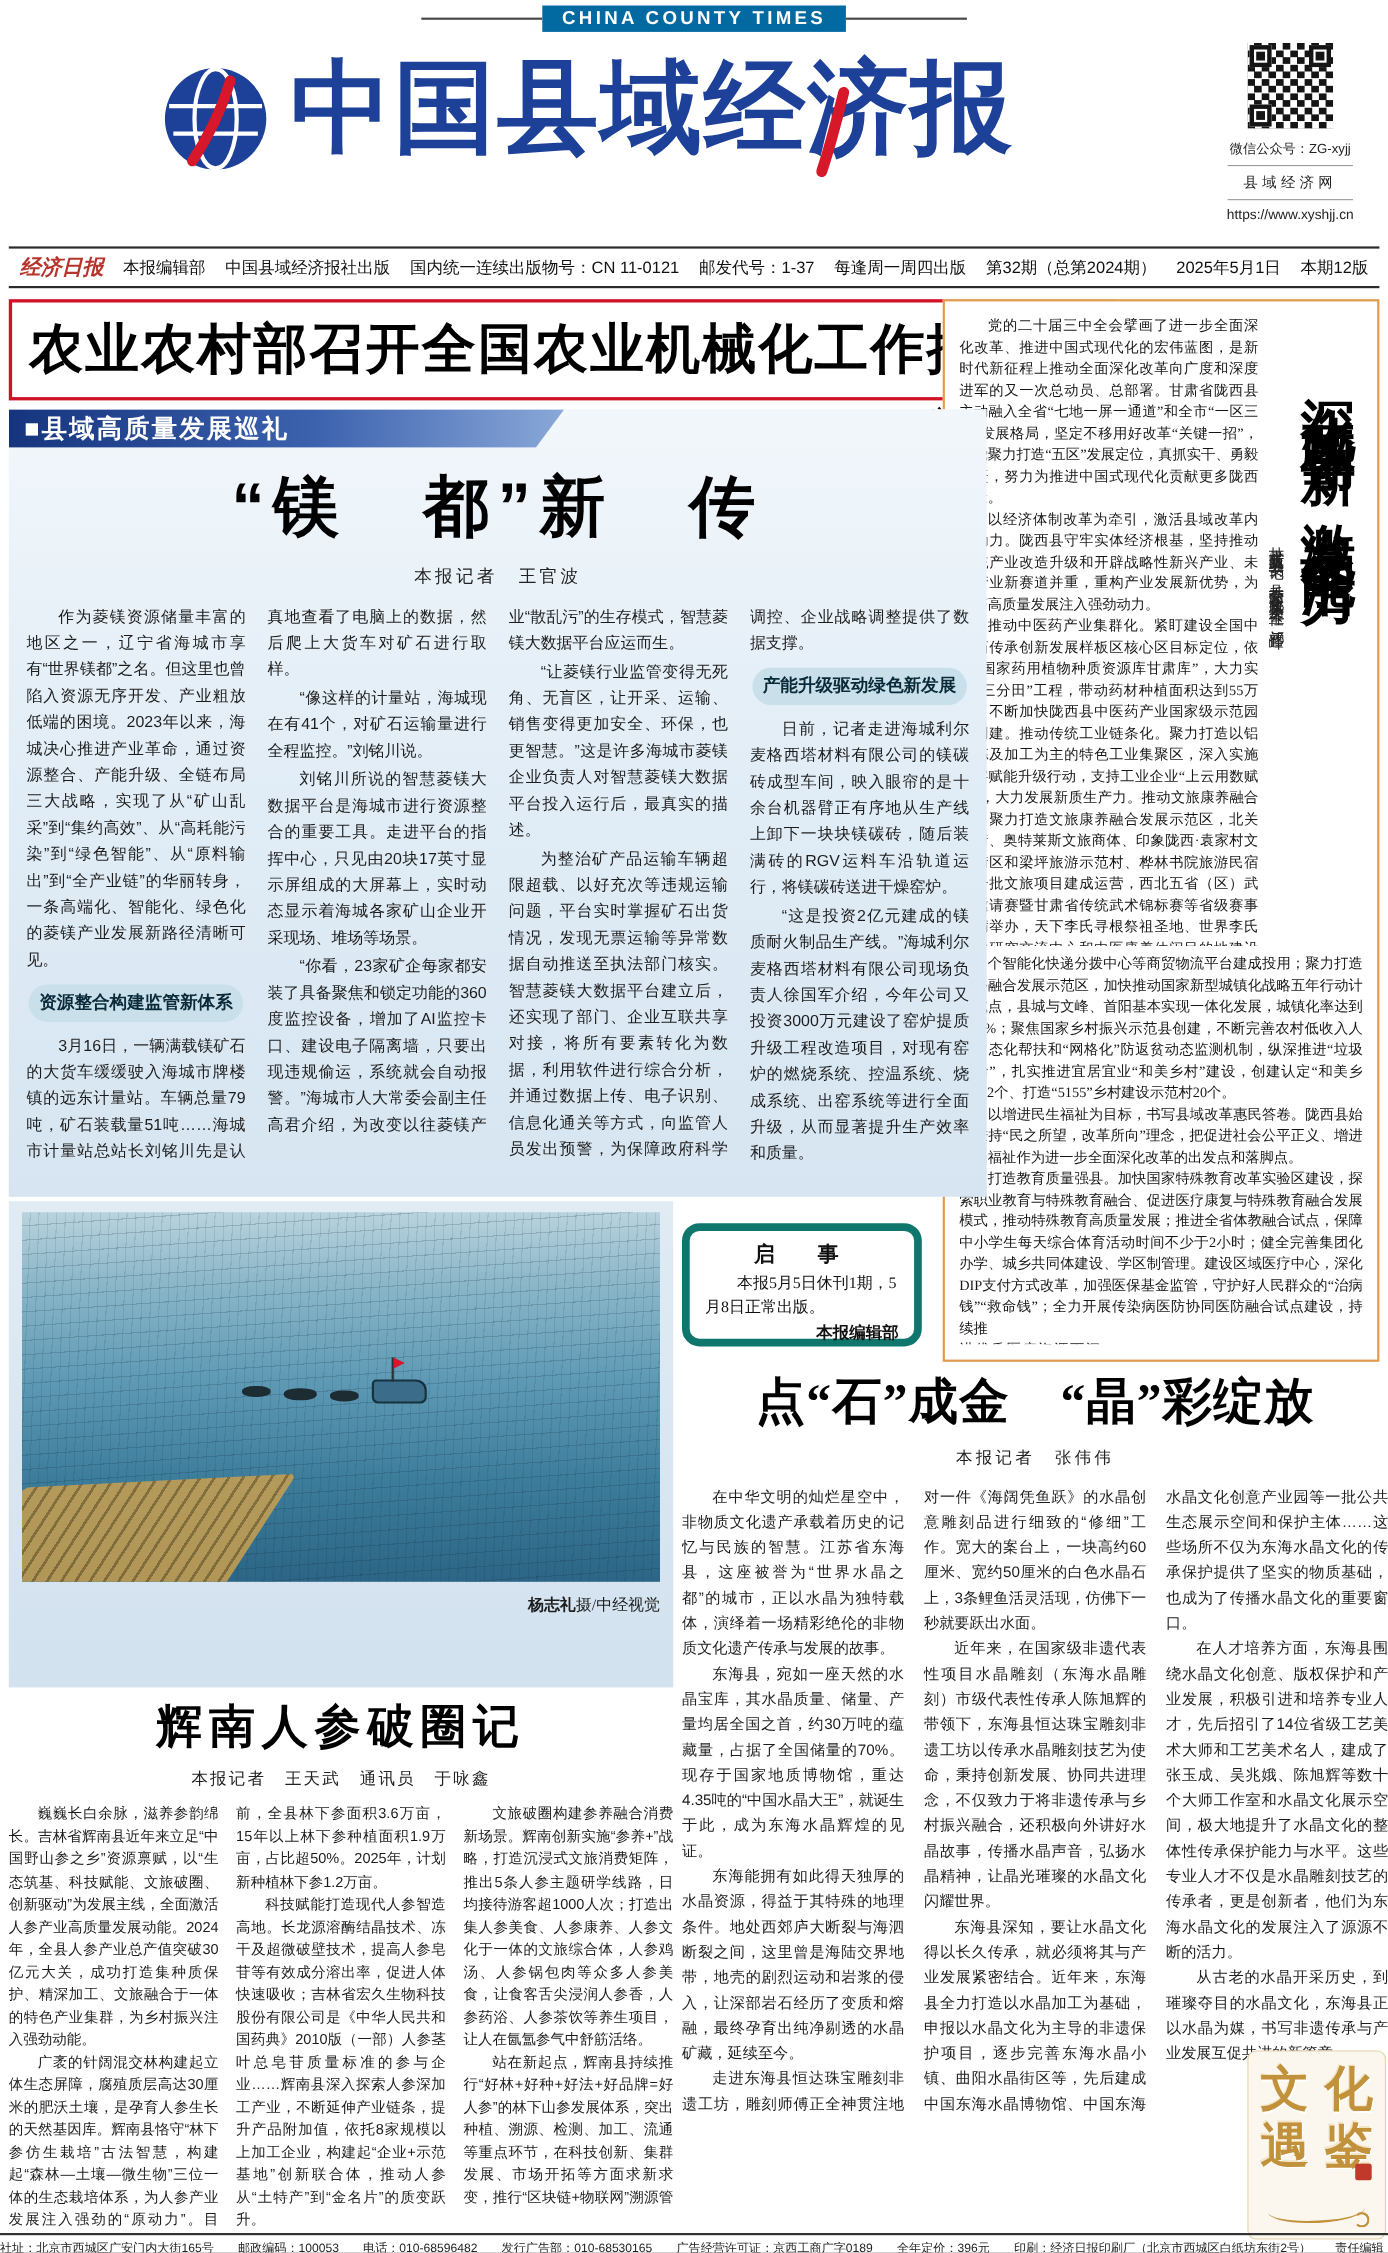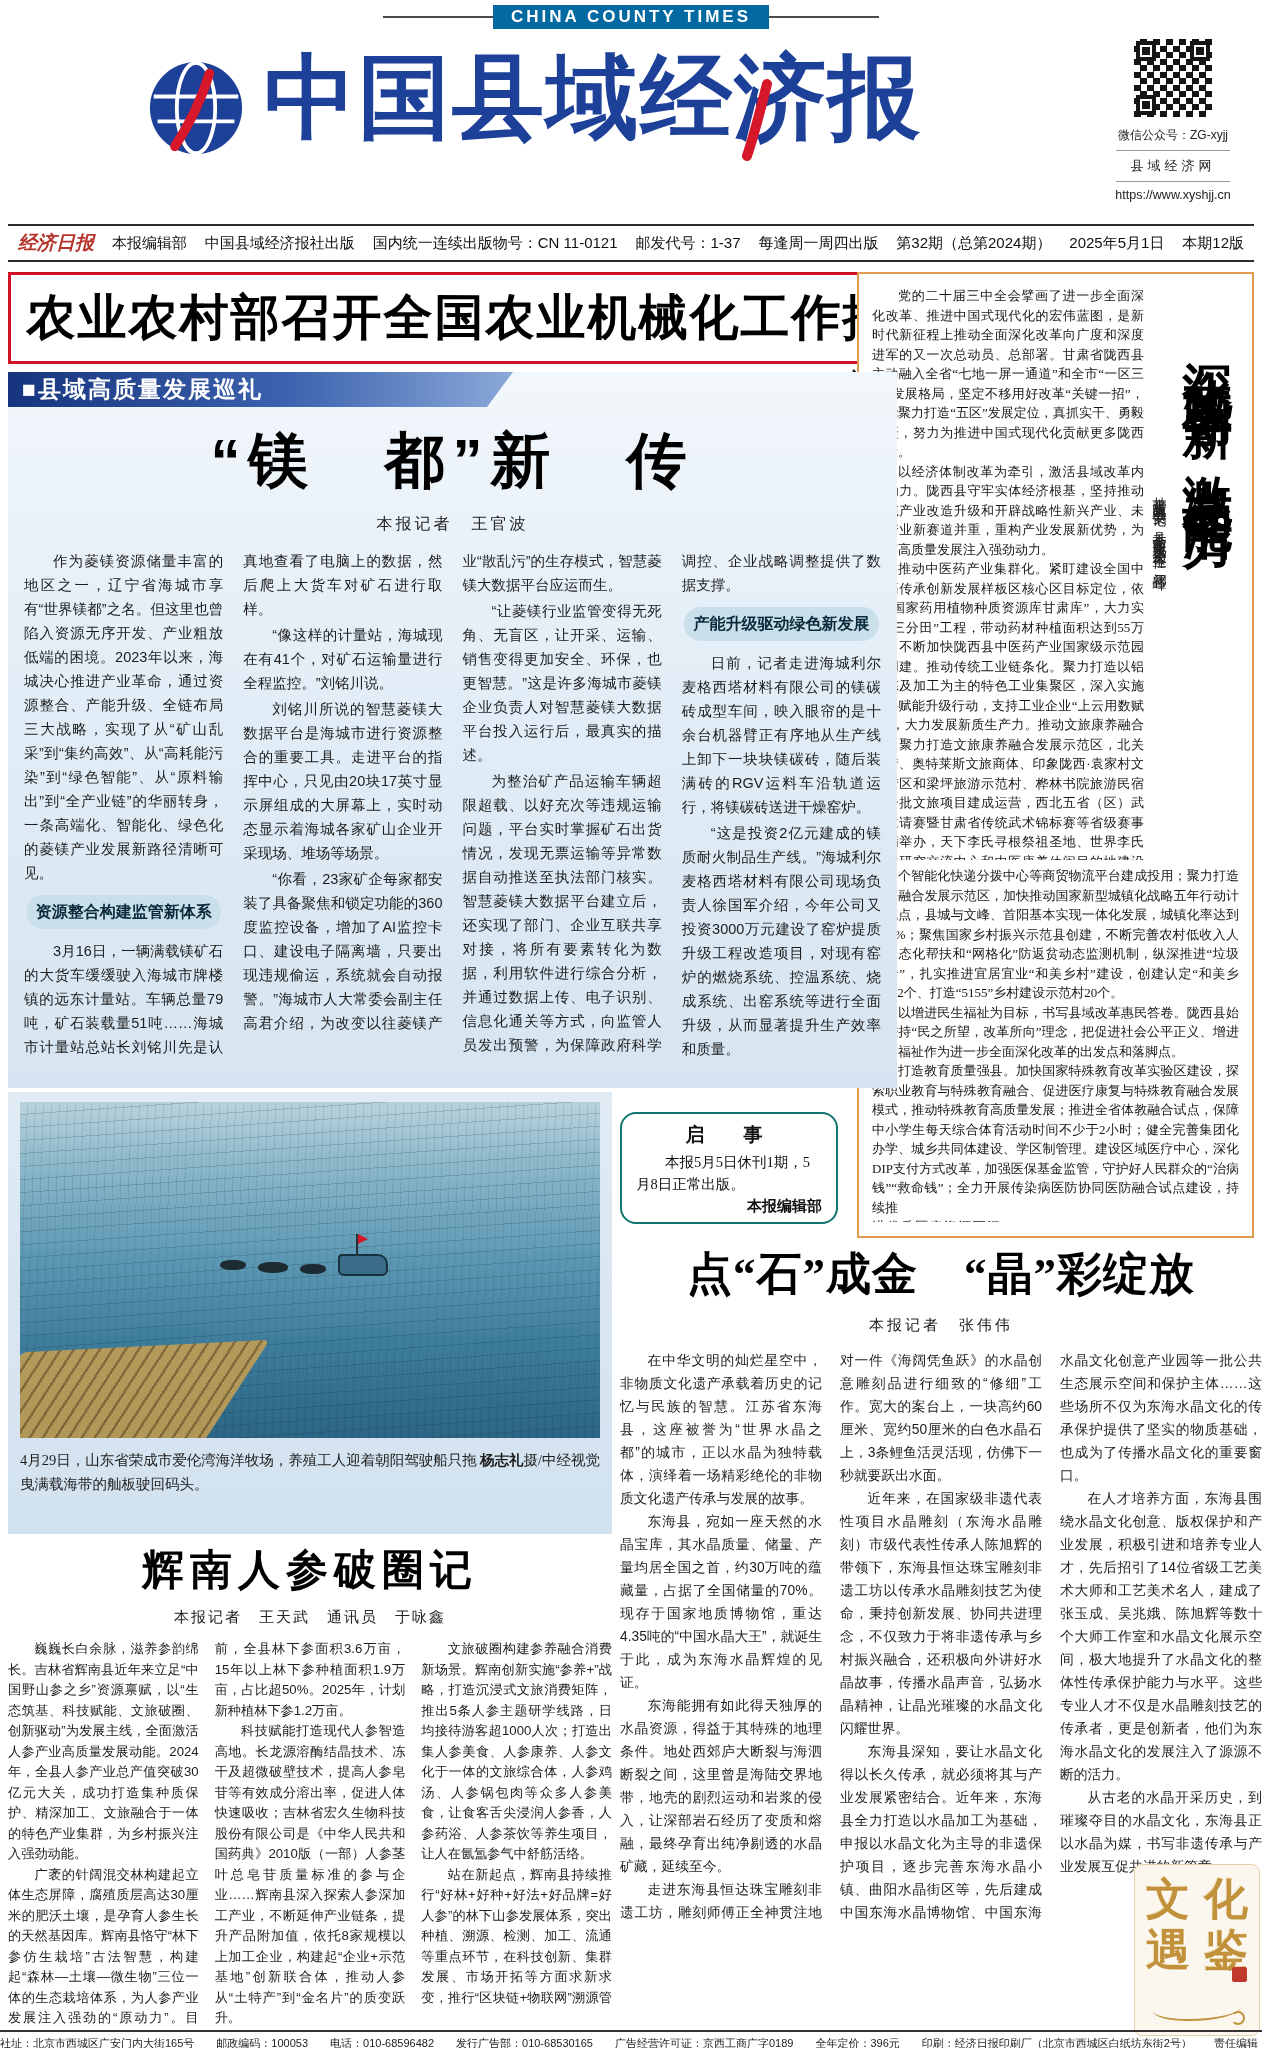--- a/index.html
+++ b/index.html
@@ -73,21 +73,21 @@
   .boat.b3{left:280px;top:162px;width:26px;height:10px;}
   .boat.main{left:318px;top:152px;width:46px;height:18px;background:#3b6d8a;border:2px solid #16323f;border-radius:4px 10px 6px 6px;}
   .flag{position:absolute;left:338px;top:132px;width:0;height:0;border-left:10px solid #d6182a;border-top:5px solid transparent;border-bottom:5px solid transparent;}
   .flag-pole{position:absolute;left:336px;top:132px;width:2px;height:22px;background:#25333a;}
   .caption{margin-top:10px;font-family:"Liberation Serif",serif;font-size:14.5px;line-height:24px;color:#1d1d1d;}
   .caption .cap-text{text-indent:2em;display:inline;}
   .credit{float:right;}
   .credit b{font-weight:bold;}
 
   
-  .notice{position:absolute;top:1112px;left:620px;width:218px;height:112px;border:2px solid #0f766e;
+  .notice{position:absolute;top:1112px;left:620px;width:218px;height:112px;border:7px solid #0f766e;
       border-radius:16px;background:#fff;padding:8px 14px;box-sizing:border-box;font-family:"Liberation Serif",serif;}
   .n-title{text-align:center;font-weight:bold;font-size:19px;letter-spacing:10px;}
   .n-body{font-size:14.5px;line-height:22px;margin-top:3px;text-indent:2em;}
   .n-sign{text-align:right;font-weight:bold;font-size:15px;margin-top:2px;font-family:"Liberation Sans",sans-serif;}
 
   
   .reform{position:absolute;top:272px;left:857px;width:397px;height:966px;border:2px solid #e39a4c;
       background:#fff;box-sizing:border-box;overflow:hidden;font-family:"Liberation Serif",serif;}
   .r-narrow{position:absolute;left:13px;top:12px;width:272px;height:574px;overflow:hidden;
       font-size:13px;line-height:19.5px;text-align:justify;color:#161616;}
@@ -244,21 +244,20 @@
     <div class="photo">
       <div class="boat b1"></div>
       <div class="boat b2"></div>
       <div class="boat b3"></div>
       <div class="boat main"></div>
       <div class="flag-pole"></div>
       <div class="flag"></div>
     </div>
     <div class="caption">
       <span class="credit"><b>杨志礼</b><span>摄/中经视觉</span></span>
-      <span class="cap-text">4月29日，山东省荣成市爱伦湾海洋牧场，养殖工人迎着朝阳驾驶船只拖曳满载海带的舢板驶回码头。</span>
     </div>
   </div>
 
   <div class="notice">
     <div class="n-title">启　事</div>
     <div class="n-body">本报5月5日休刊1期，5月8日正常出版。</div>
     <div class="n-sign">本报编辑部</div>
   </div>
 
   <div class="crystal">

